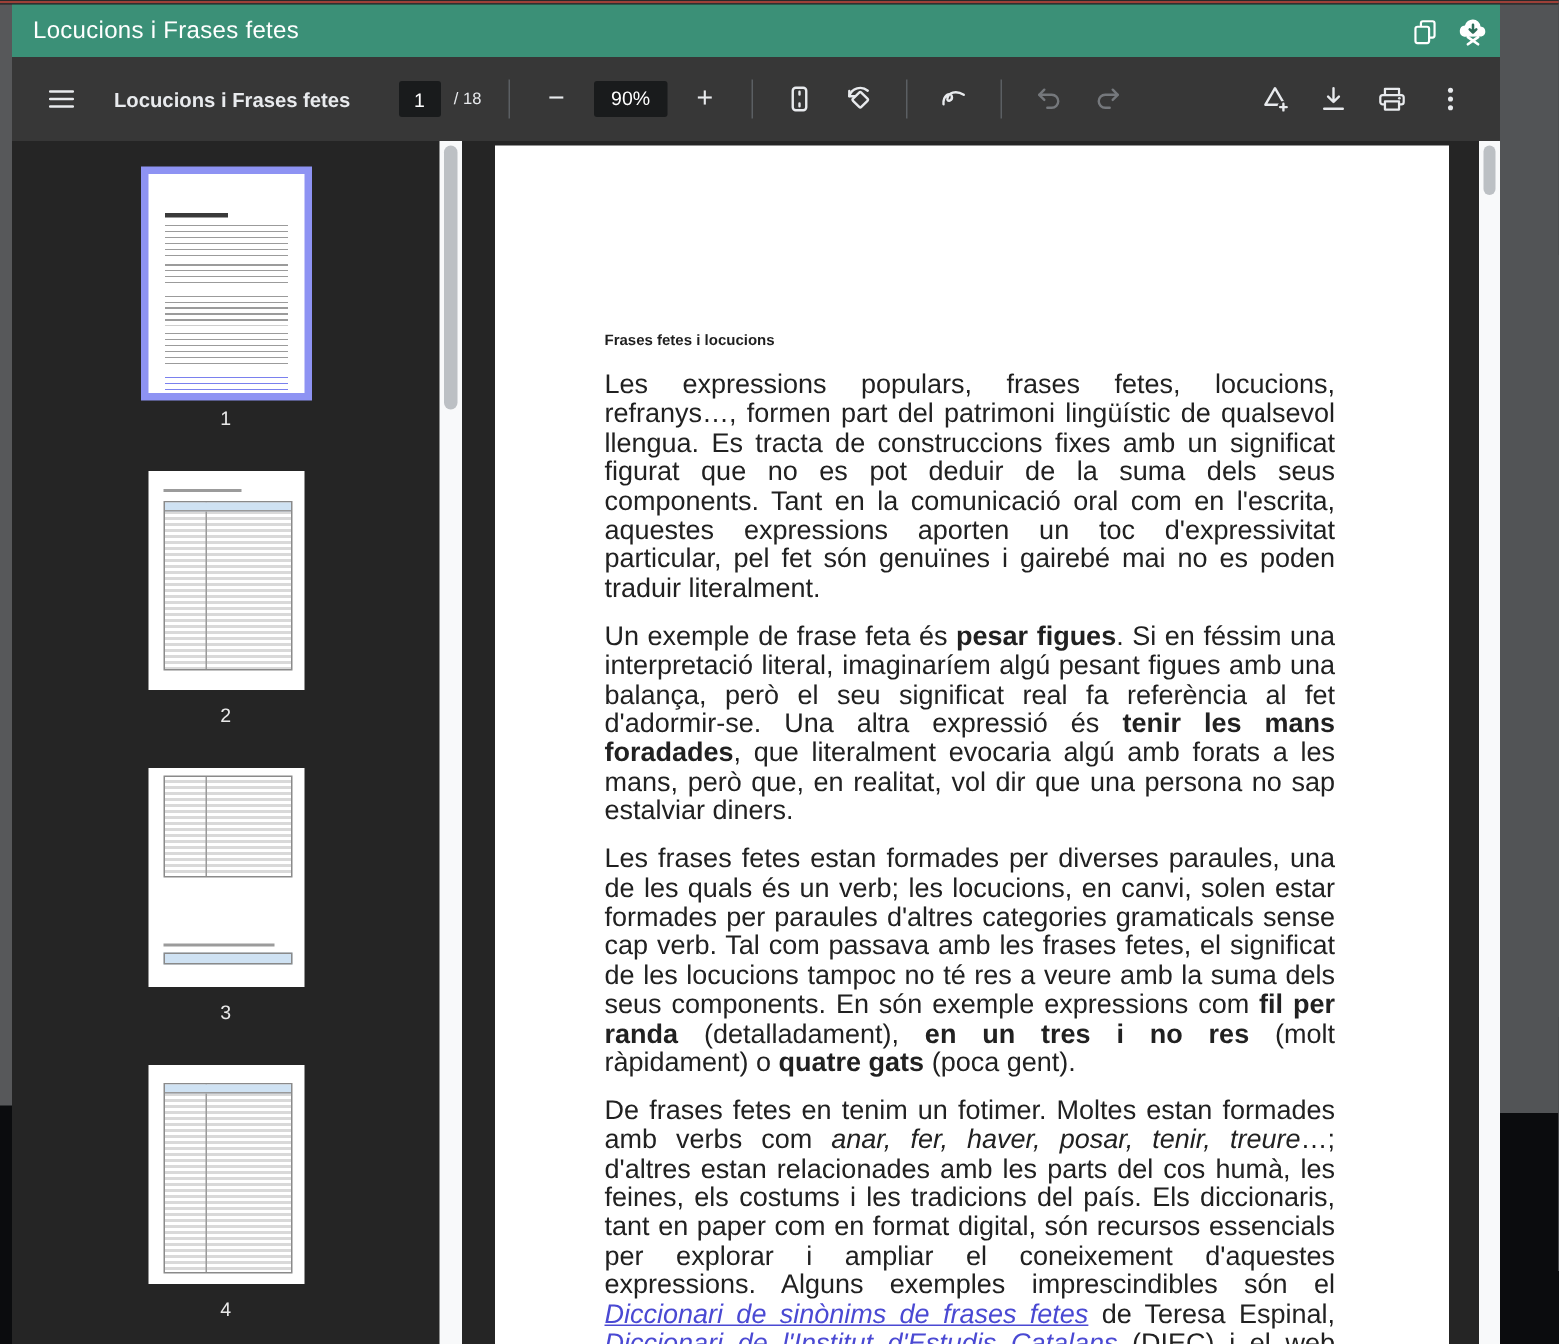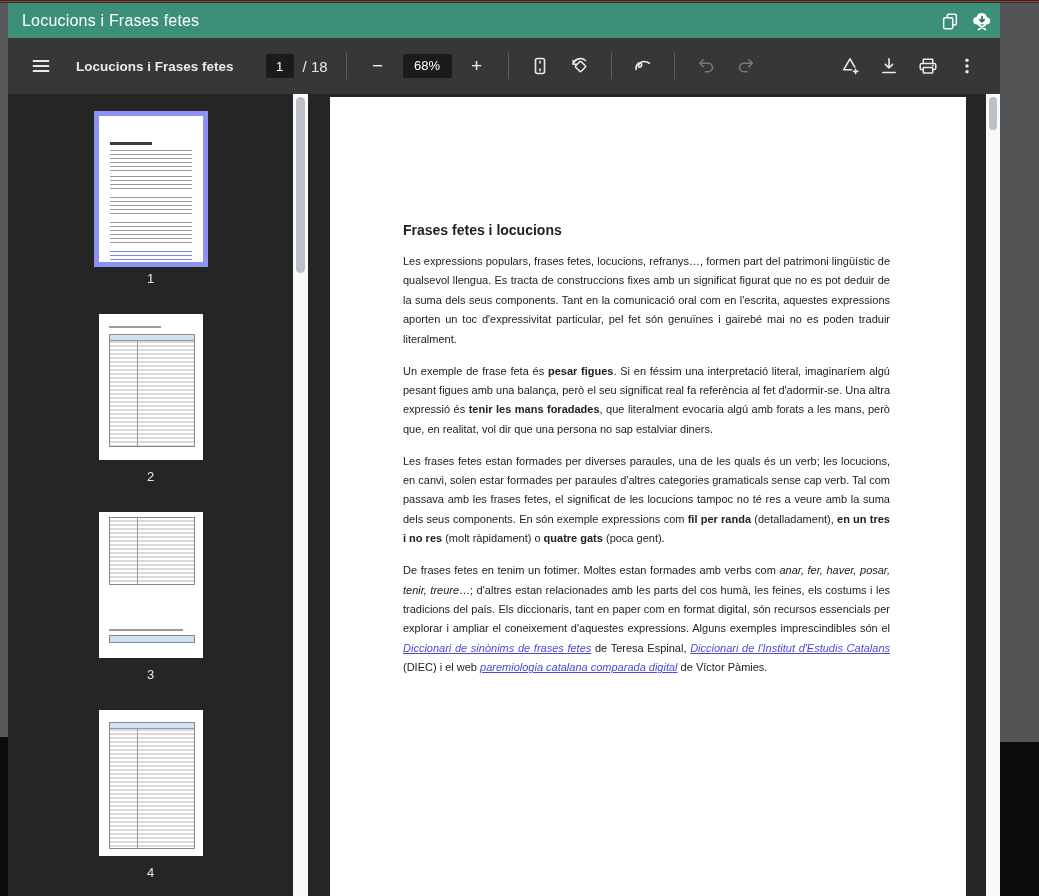--- a/index.html
+++ b/index.html
@@ -23,21 +23,21 @@
   .tb-icon-btn { width:24px; height:24px; display:flex; align-items:center; justify-content:center; cursor:pointer; }
 
   
   .toolbar { height:56px; flex:0 0 56px; background:#373737; display:flex; align-items:center; color:#e8eaed; }
   .tool-btn { width:26px; height:26px; display:flex; align-items:center; justify-content:center; cursor:pointer; flex:0 0 auto; }
   .hamburger { margin-left:20px; }
   .toolbar-doc-title { font-size:13.5px; font-weight:700; margin-left:22px; white-space:nowrap; }
   .center-controls { display:flex; align-items:center; margin-left:32px; }
   .num-box { background:#191b1c; color:#fff; font-size:13px; text-align:center; border:none; border-radius:2px; height:24px; }
   .page-input { width:28px; }
-  .page-total { font-size:15px; margin-left:9px; white-space:nowrap; }
+  .page-total { font-size:11px; margin-left:9px; white-space:nowrap; }
   .divider { width:1px; height:26px; background:#5b5f63; margin:0 18px; flex:0 0 1px; }
   .zoom-btn { font-size:19px; font-weight:400; width:26px; height:26px; display:flex; align-items:center; justify-content:center; cursor:pointer; }
   .zoom-box { width:49px; margin:0 12px; line-height:24px; }
   .icon-gap { margin-left:14px; }
   .disabled svg { stroke:#75787c; }
   .right-controls { margin-left:auto; margin-right:20px; display:flex; align-items:center; gap:13px; }
   svg.ic { display:block; }
 
   
   .content { flex:1; display:flex; overflow:hidden; background:#252525; }
@@ -65,22 +65,22 @@
   .mini-title-line { width:52px; height:2px; background:#9b9b9b; margin:12px 0 6px 10px; }
 
   
   .side-scrollbar { width:15px; flex:0 0 15px; background:#f8f9fa; position:relative; }
   .side-scroll-thumb { position:absolute; top:3px; left:3px; width:9px; height:176px; border-radius:5px; background:#bcc0c4; }
 
   
   .main { flex:1; position:relative; overflow:hidden; background:#252525; }
   .doc-page { position:absolute; left:22px; top:3px; width:636px; height:1400px; background:#fff; }
   .doc-inner { padding:125px 76px 0 73px; }
-  .doc-heading { font-size:14px; font-weight:700; color:#1f1f1f; margin:0 0 14px 0; }
-  .doc-inner p { font-size:11px; line-height:19.4px; color:#212121; text-align:justify; margin:0 0 12.5px 0; }
+  .doc-heading { font-size:10px; font-weight:700; color:#1f1f1f; margin:0 0 14px 0; }
+  .doc-inner p { font-size:18px; line-height:19.4px; color:#212121; text-align:justify; margin:0 0 12.5px 0; }
   .run-bolditalic { font-weight:700; }
   .run-italic { font-style:italic; }
   a.run-link { color:#4a49d3; font-style:italic; text-decoration:underline; cursor:pointer; }
   .main-scrollbar { position:absolute; right:0; top:0; bottom:0; width:14px; background:#f8f9fa; }
   .main-scroll-thumb { position:absolute; top:3px; left:3px; width:8px; height:33px; border-radius:4px; background:#bcc0c4; }
 </style>
 </head>
 <body>
 
 <div class="top-edge"></div>
@@ -114,21 +114,21 @@
         <path d="M2.5 5 h15 M2.5 10 h15 M2.5 15 h15"></path>
       </svg>
     </span>
     <span class="toolbar-doc-title">Locucions i Frases fetes</span>
 
     <span class="center-controls">
       <input class="num-box page-input" value="1" style="">
       <span class="page-total">/ 18</span>
       <span class="divider"></span>
       <span class="zoom-btn">−</span>
-      <span class="num-box zoom-box">68%</span>
+      <span class="num-box zoom-box">90%</span>
       <span class="zoom-btn">+</span>
       <span class="divider"></span>
       <span class="tool-btn">
         <svg class="ic" width="22" height="22" viewBox="0 0 22 22" fill="none" stroke="#e8eaed" stroke-width="1.6" stroke-linecap="round">
           <rect x="6.5" y="3.5" width="9" height="15" rx="2"></rect>
           <path d="M11 6.2 v1.8 M11 14 v1.8"></path>
         </svg>
       </span>
       <span class="tool-btn icon-gap">
         <svg class="ic" width="22" height="22" viewBox="0 0 22 22" fill="none" stroke="#e8eaed" stroke-width="1.6" stroke-linecap="round" stroke-linejoin="round">

